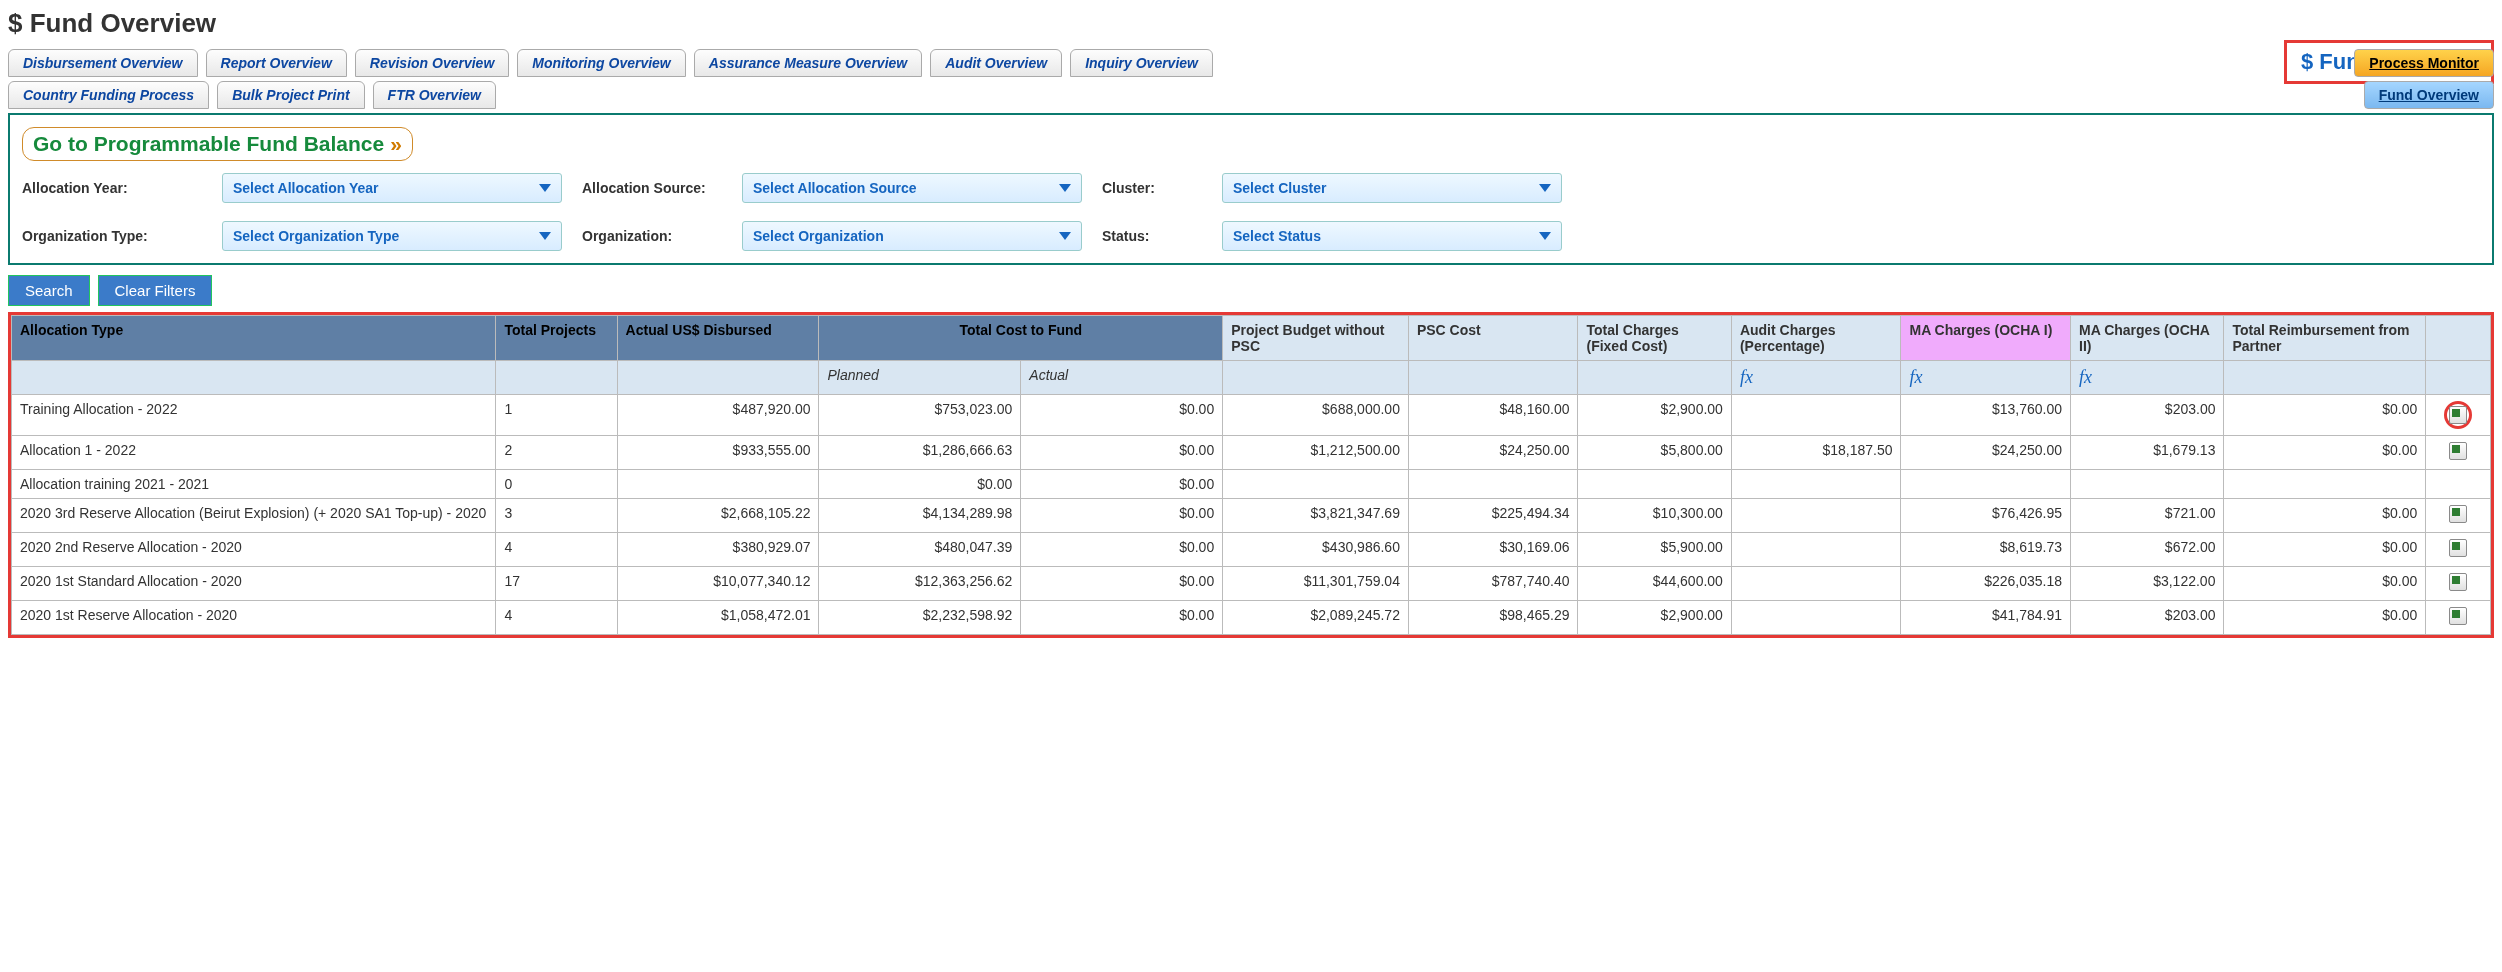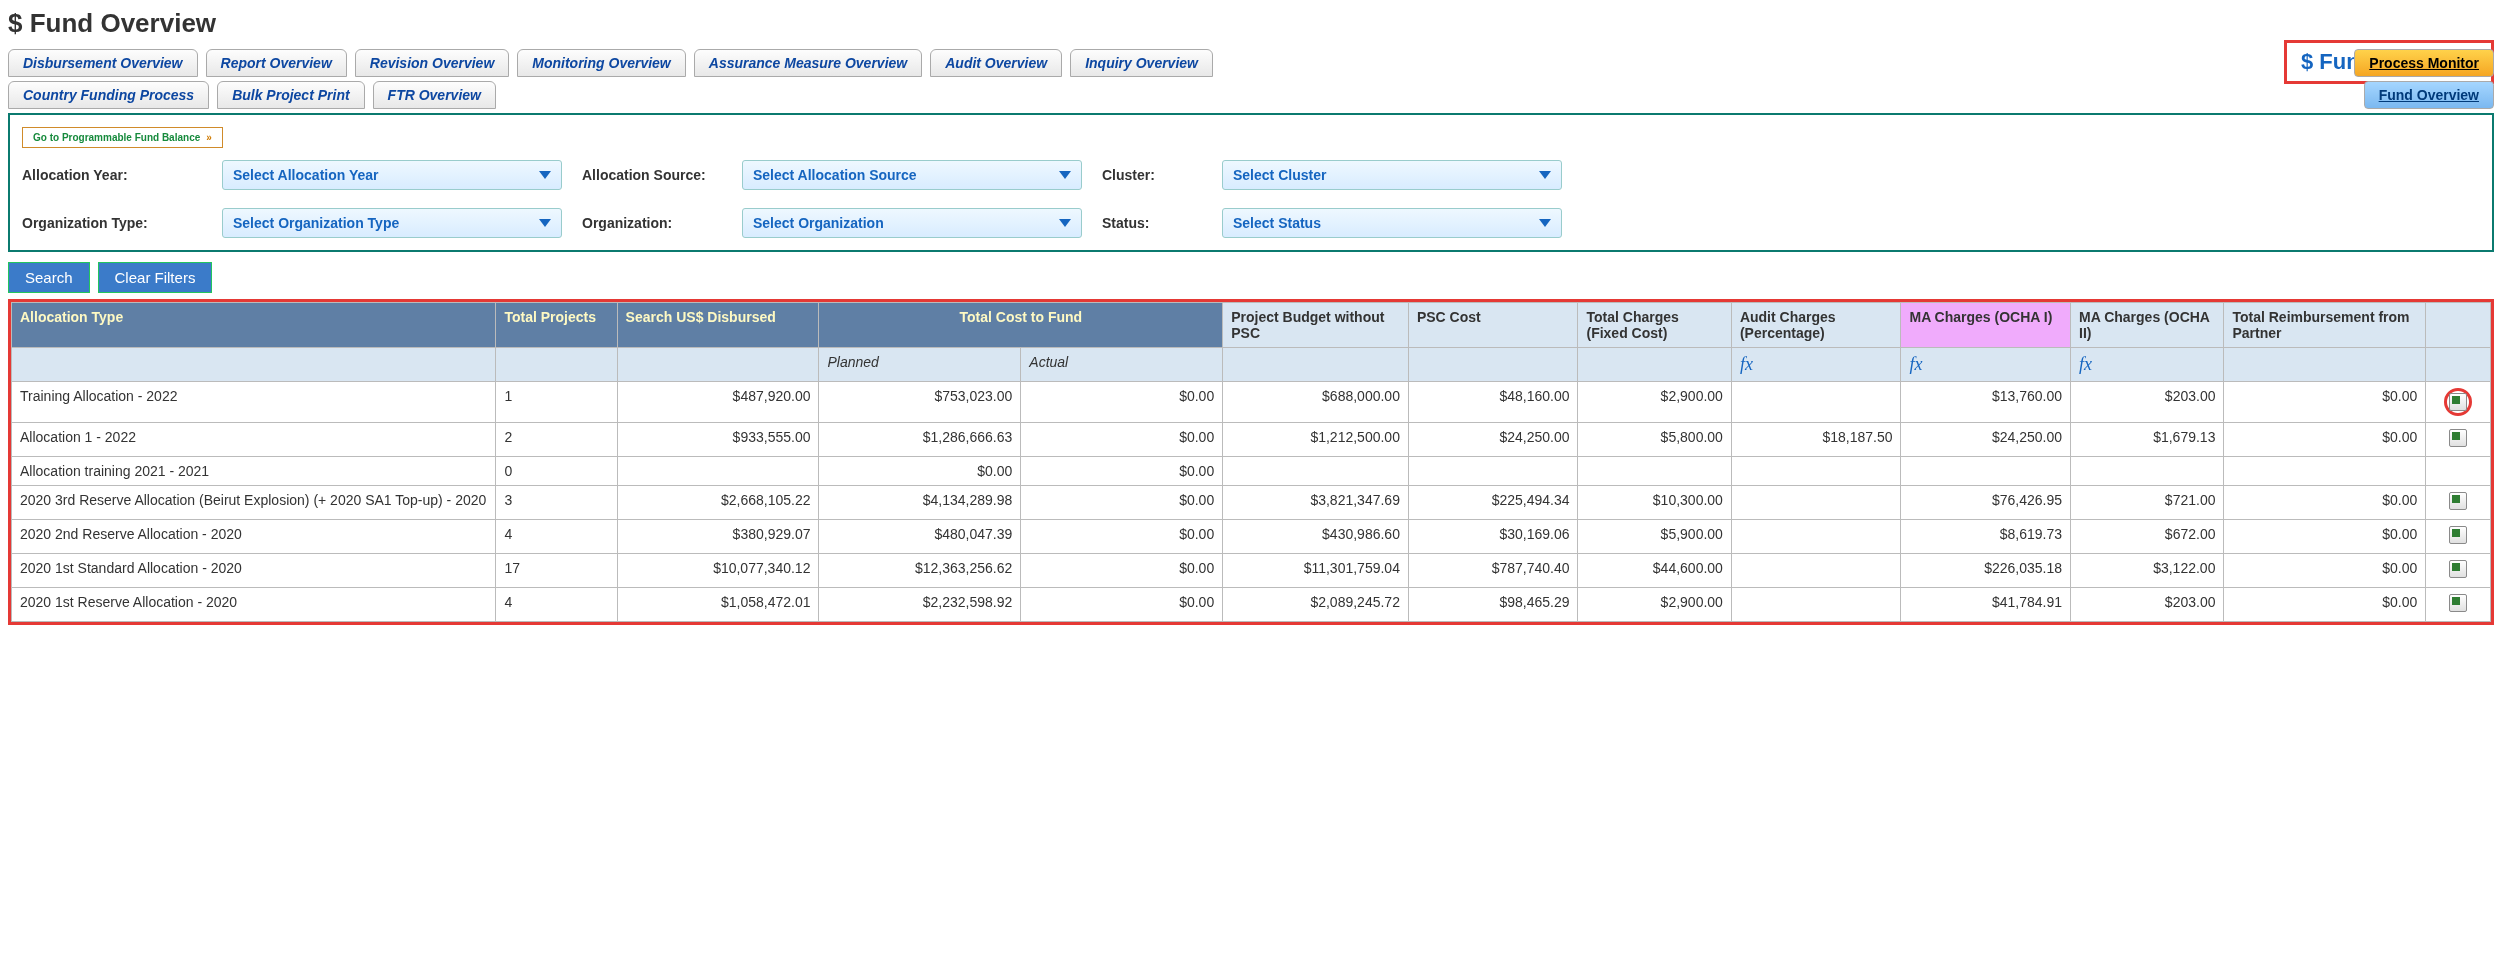--- a/index.html
+++ b/index.html
@@ -31,42 +31,42 @@
     background:linear-gradient(#ffd24a,#f5a623); color:#000; cursor:pointer;text-decoration:underline;
   }
   .pill.blue {
     background:linear-gradient(#a5d6ff,#7bb8f0); color:#003a7a;
   }
   .filter-panel {
     border:2px solid #0b7a6f; padding:12px; margin-top:4px;
   }
   .go-link {
     display:inline-flex; align-items:center; gap:6px;
-    border:1px solid #d08b2a; border-radius:0; padding:4px 10px;
-    color:#168a3c; font-weight:bold; font-size:10px; cursor:pointer;
+    border:1px solid #d08b2a; border-radius:12px; padding:4px 10px;
+    color:#168a3c; font-weight:bold; font-size:21px; cursor:pointer;
     background:#fff;
   }
   .go-link .chev { color:#d07a00; font-weight:bold; }
   .filters { display:grid; grid-template-columns: 180px 340px 140px 340px 100px 340px; gap:18px 20px; margin-top:12px; align-items:center;}
   .filters label { font-weight:bold; color:#333; }
   .select {
     border:1px solid #9cc; border-radius:3px; padding:6px 10px;
     background:linear-gradient(#eef8ff,#d8ecff); color:#1565c0; font-weight:bold;
     display:flex; justify-content:space-between; align-items:center; width:340px; cursor:pointer;
   }
   .select .arrow { width:0;height:0;border-left:6px solid transparent;border-right:6px solid transparent;border-top:8px solid #1565c0;}
   .btn-row { margin-top:10px; display:flex; gap:8px;}
   .btn {
     background:#3b7bc9; color:#fff; border:1px solid #22c55e;
     padding:6px 16px; font-size:15px; cursor:pointer;
   }
   .table-wrap { border:3px solid #e53935; margin-top:6px; }
   table { border-collapse:collapse; width:100%; table-layout:fixed;}
   th, td { border:1px solid #bbb; padding:6px 8px; font-size:14px; text-align:left; vertical-align:top;}
-  thead th { background:#5f7fa5; color:#fef9c3; font-weight:bold; }
+  thead th { background:#5f7fa5; color:#000000; font-weight:bold; }
   thead tr.sub th { background:#d9e6f2; color:#333; font-weight:normal; font-style:italic;}
   thead tr.sub th.fx { color:#1565c0; font-style:italic; font-family:'Times New Roman',serif; font-size:18px;}
   .num { text-align:right; }
   .excel-icon { display:inline-block; width:18px; height:18px; border:1px solid #8a8a8a; background:linear-gradient(#fff,#e0e0e0); position:relative; border-radius:2px;}
   .excel-icon::before { content:""; position:absolute; left:2px; top:2px; width:8px; height:8px; background:#2e7d32;}
   .excel-circle { border:3px solid #e53935; border-radius:50%; padding:2px; display:inline-flex;}
   col.c-type{width:300px;} col.c-proj{width:75px;} col.c-disb{width:125px;}
   col.c-plan{width:125px;} col.c-act{width:125px;} col.c-pbud{width:115px;}
   col.c-psc{width:105px;} col.c-afix{width:95px;} col.c-apct{width:105px;}
   col.c-ma1{width:105px;} col.c-ma2{width:95px;} col.c-reim{width:125px;} col.c-icon{width:40px;}
@@ -158,21 +158,21 @@
         <col class="c-apct">
         <col class="c-ma1">
     <col class="c-ma2">
         <col class="c-reim">
         <col class="c-icon">
   </colgroup>
   <thead>
     <tr>
       <th rowspan="1">Allocation Type</th>
       <th>Total Projects</th>
-      <th>Search US$ Disbursed</th>
+      <th>Actual US$ Disbursed</th>
       <th colspan="2" style="text-align:center">Total Cost to Fund</th>
       <th style="background:#d9e6f2;color:#333">Project Budget without PSC</th>
       <th style="background:#d9e6f2;color:#333">PSC Cost</th>
       <th style="background:#d9e6f2;color:#333">Total Charges (Fixed Cost)</th>
       <th style="background:#d9e6f2;color:#333">Audit Charges (Percentage)</th>
       <th style="background:#f0abfc;color:#333">MA Charges (OCHA I)</th>
       <th style="background:#d9e6f2;color:#333">MA Charges (OCHA II)</th>
       <th style="background:#d9e6f2;color:#333">Total Reimbursement from Partner</th>
       <th style="background:#d9e6f2;color:#333"></th>
     </tr>

